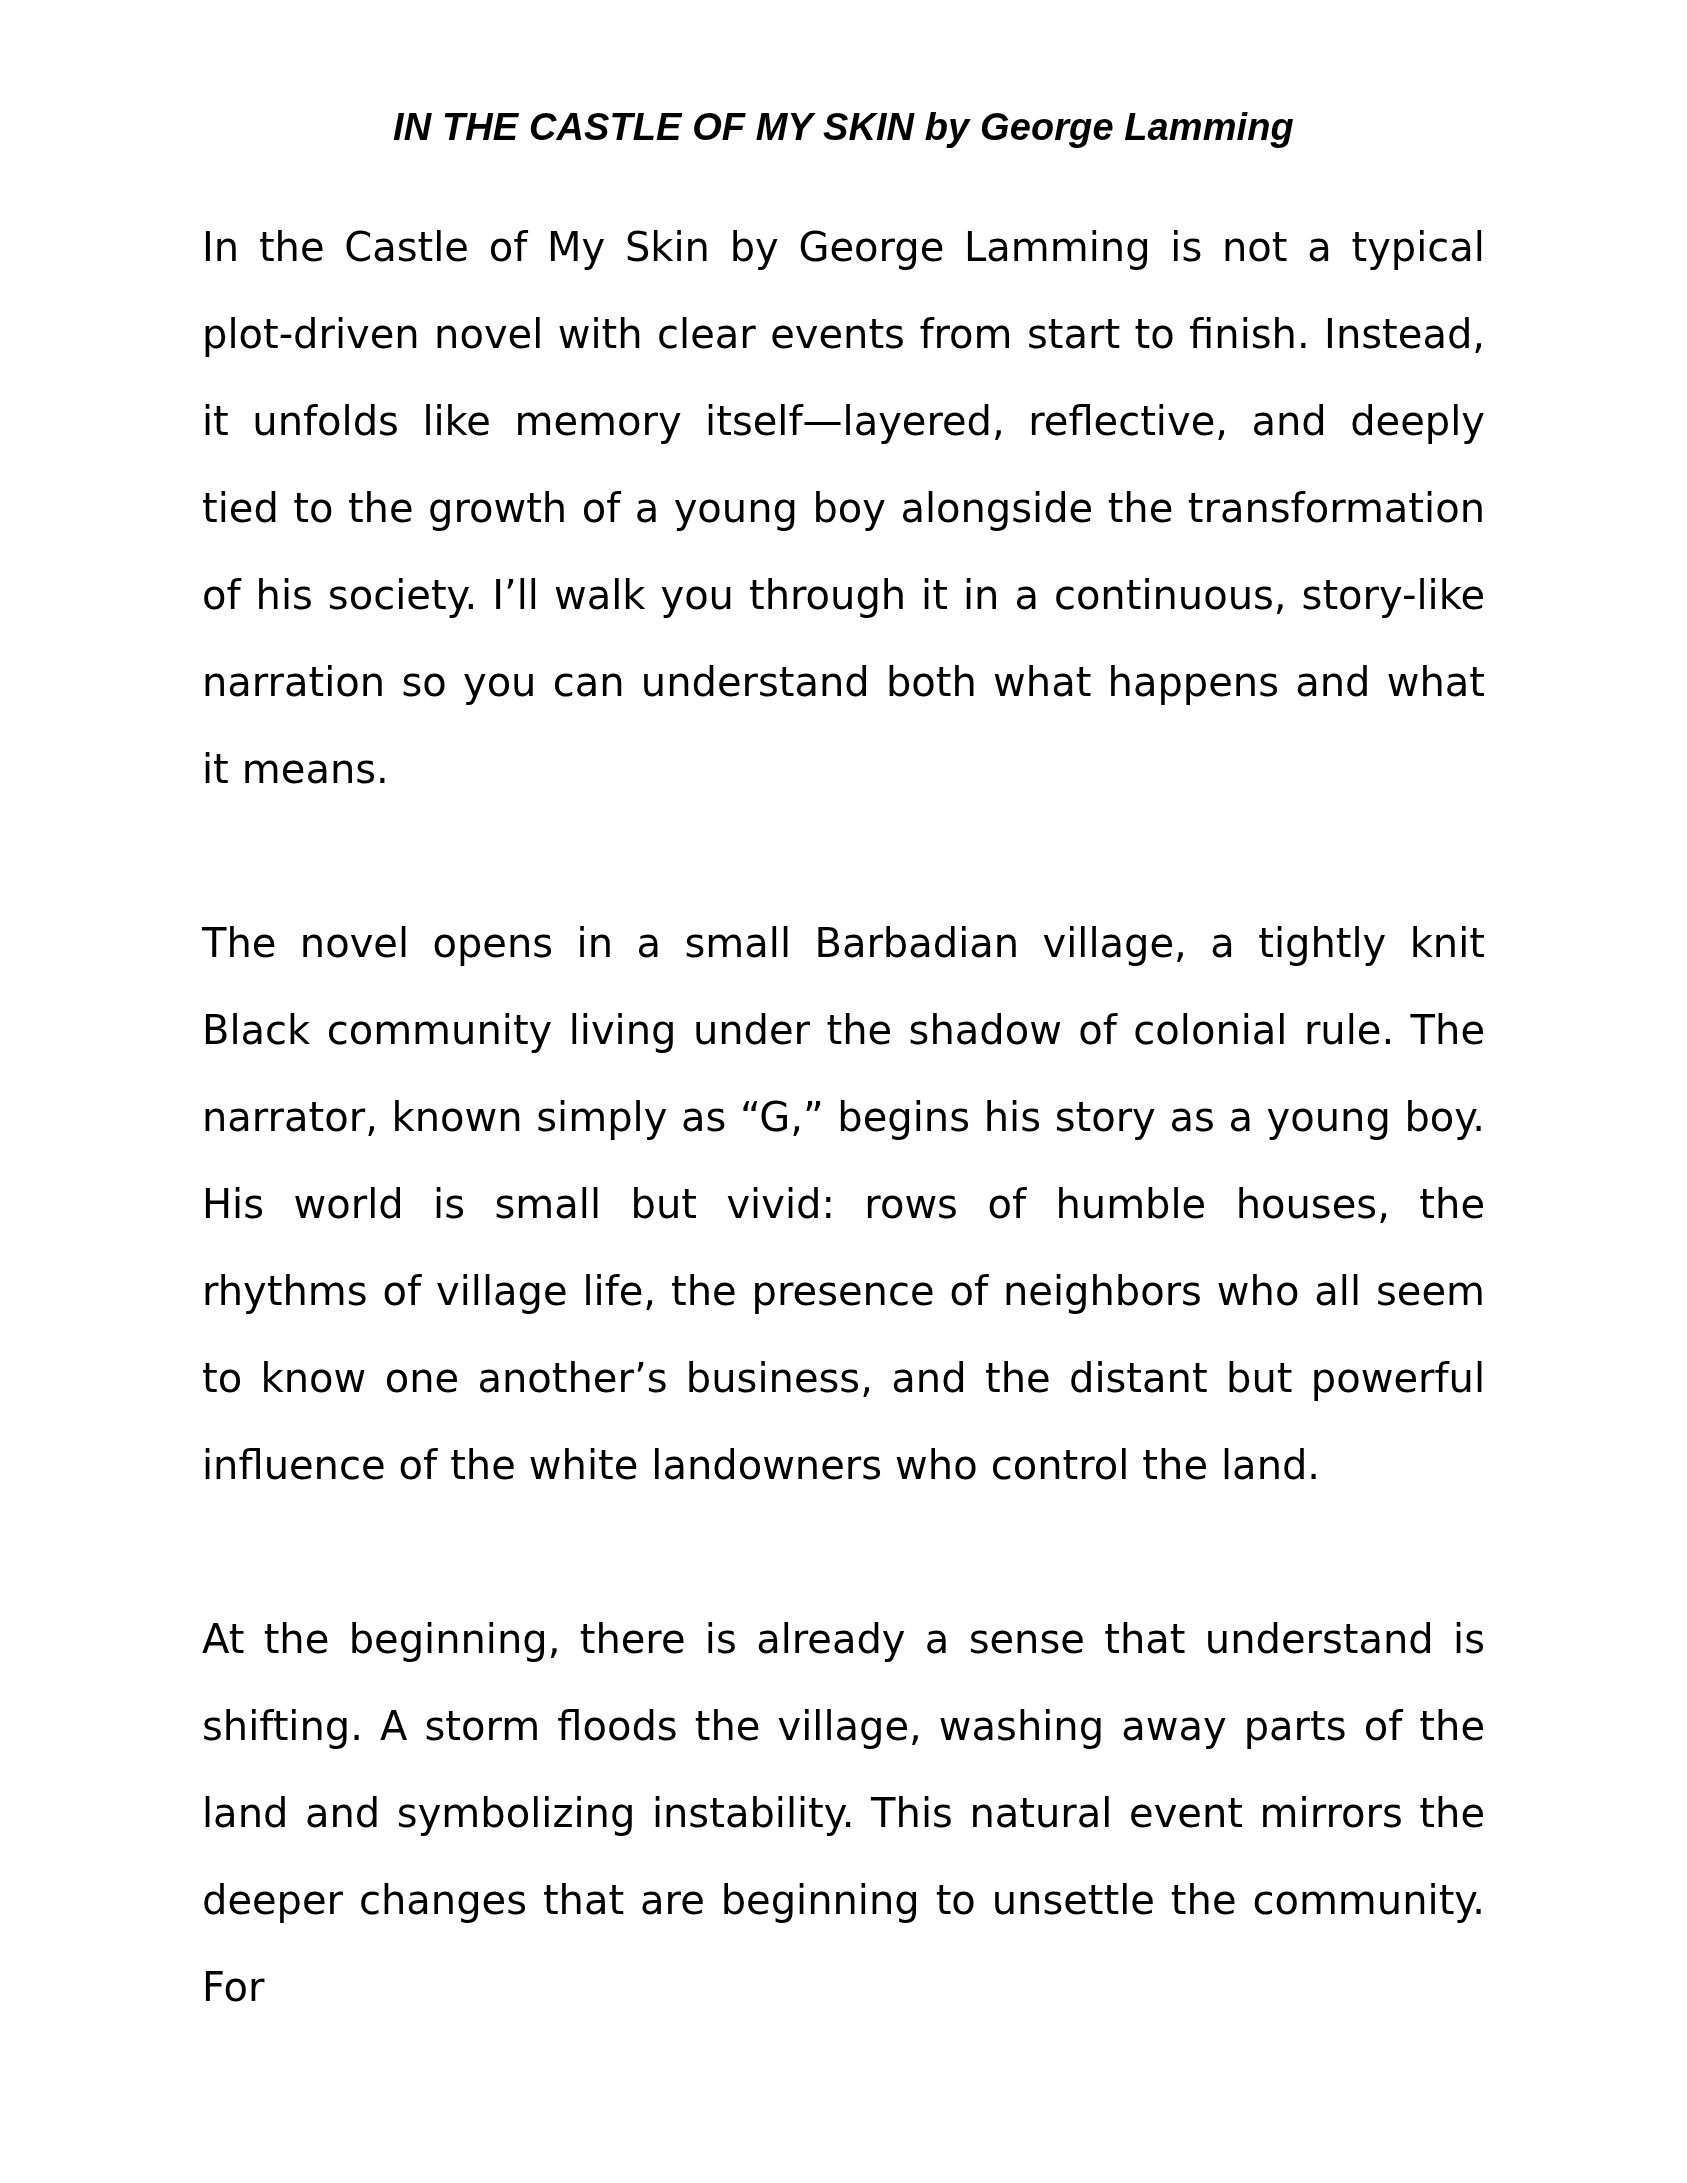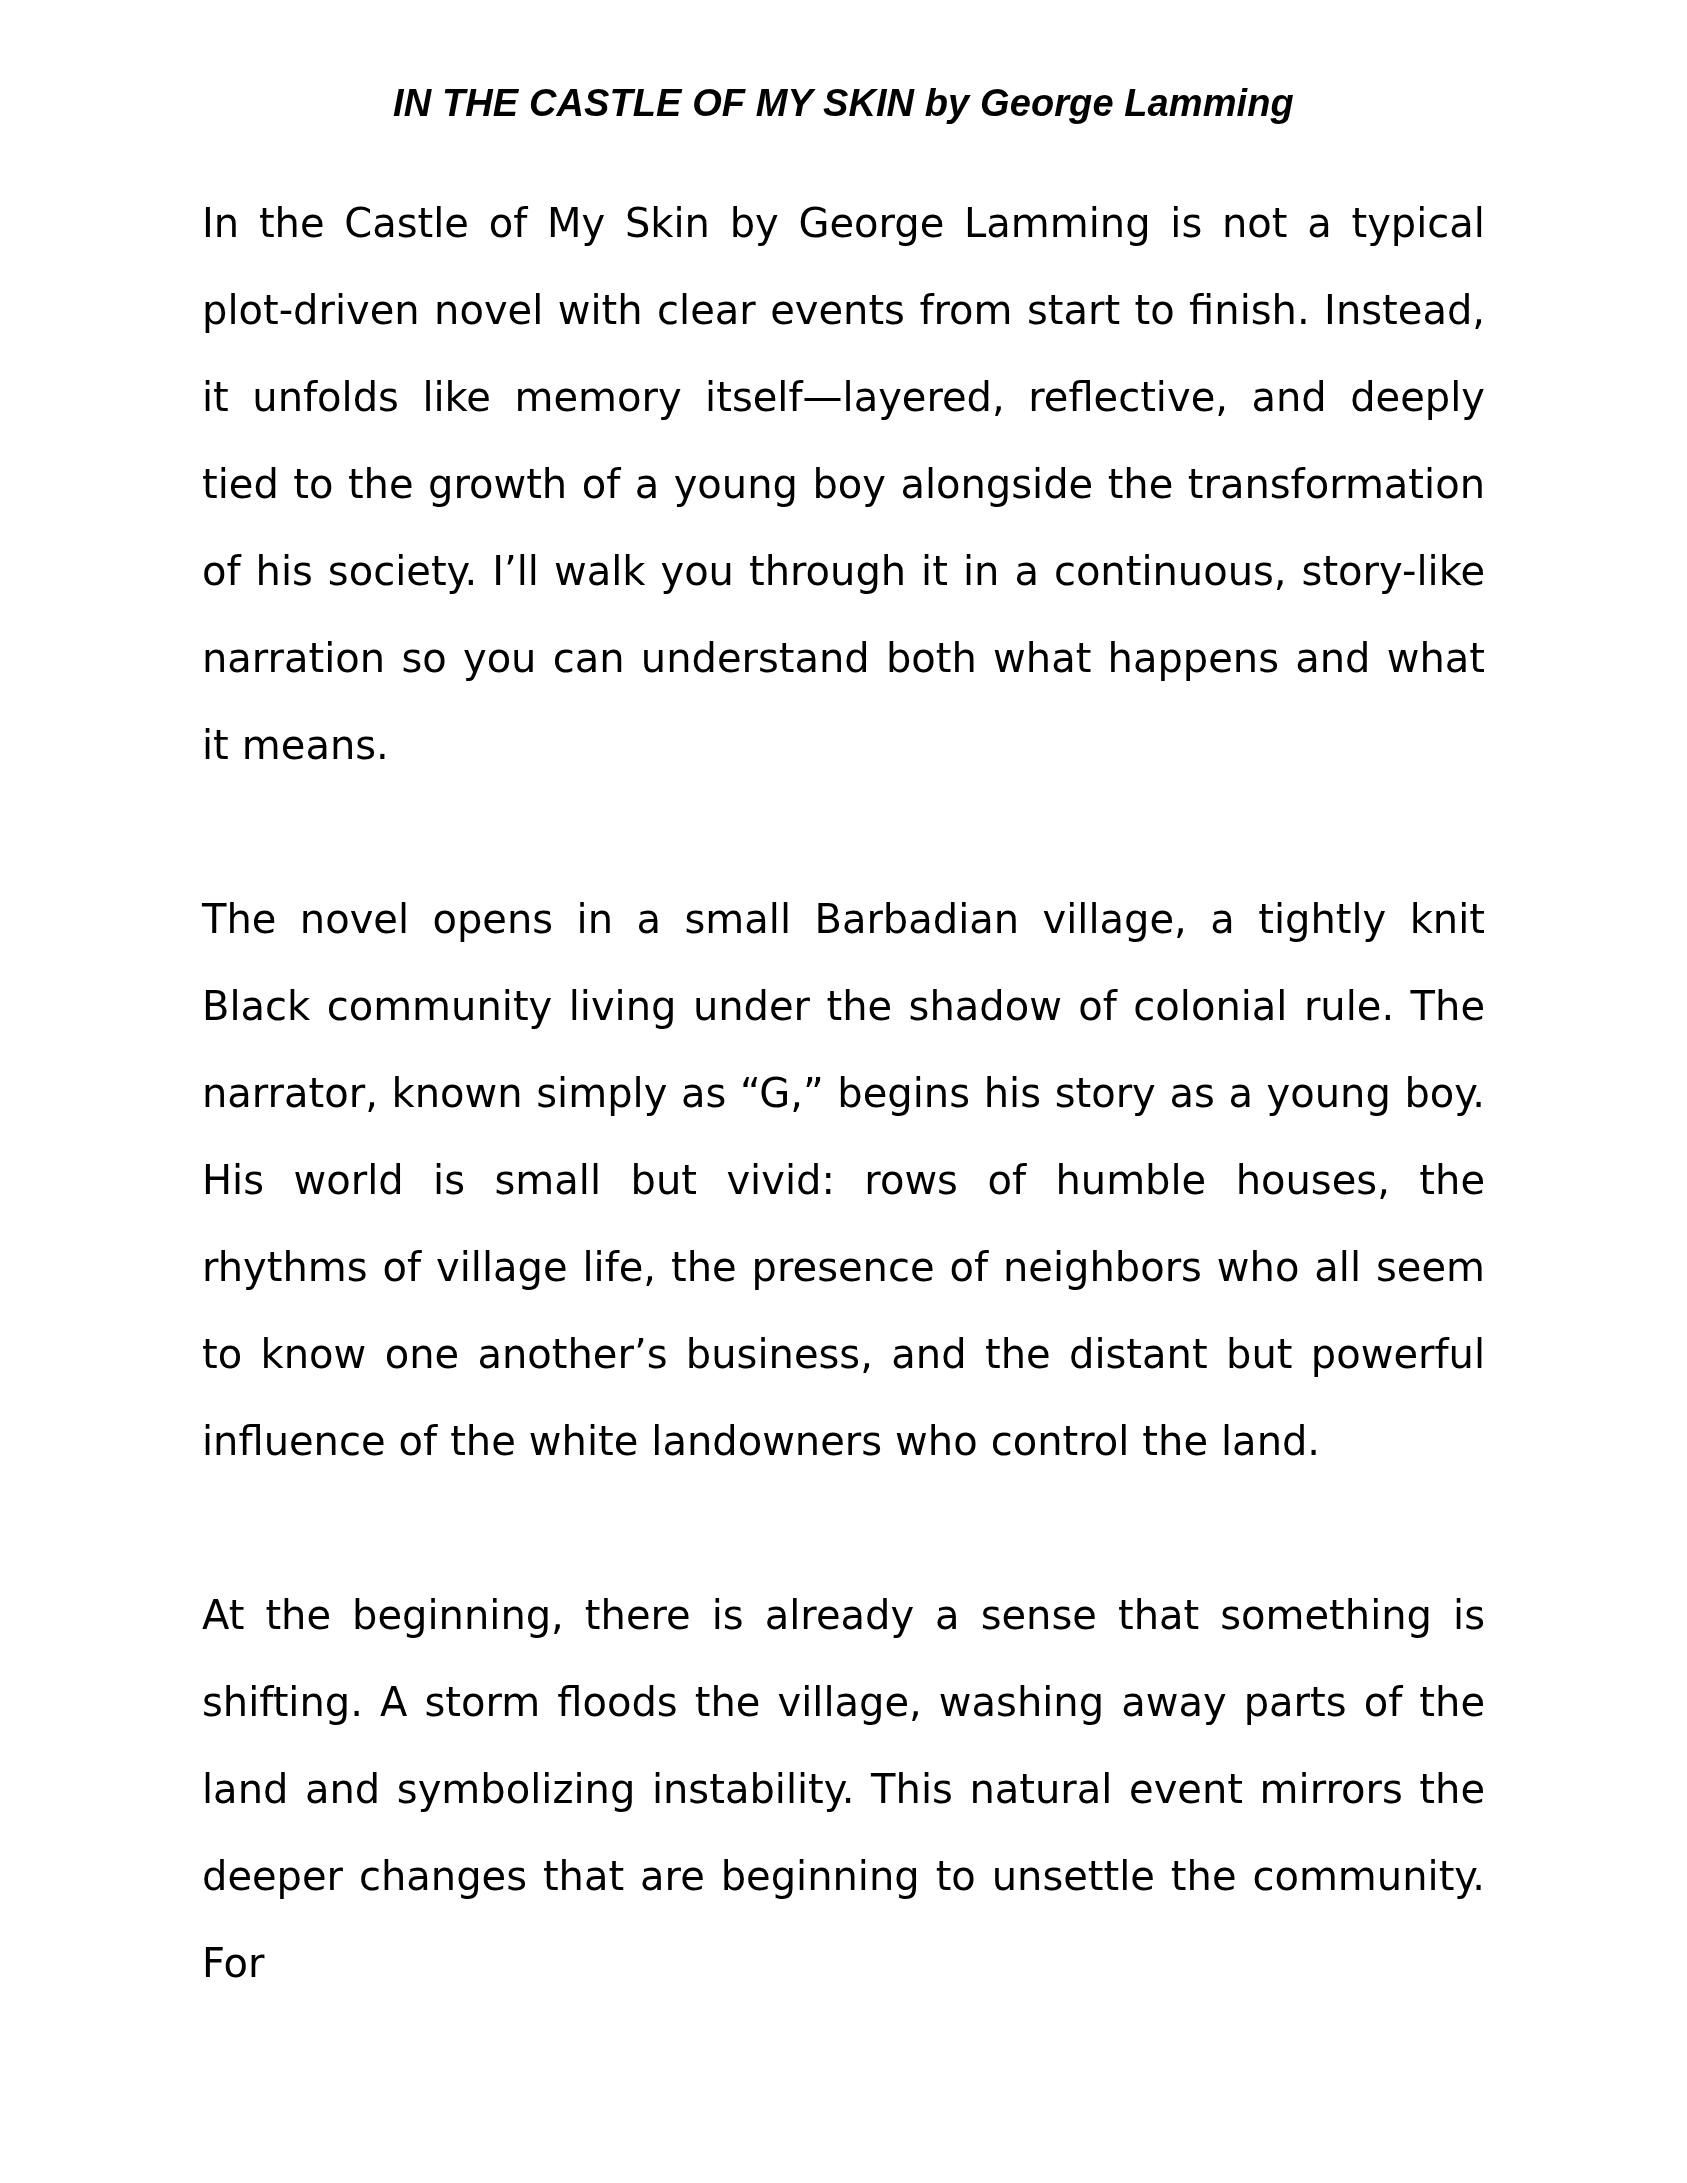--- a/index.html
+++ b/index.html
@@ -27,21 +27,21 @@
 
   .doc-title {
     font-family: "Liberation Sans", sans-serif;
     font-weight: bold;
     font-style: italic;
     font-size: 38px;
     line-height: 1.0;
     color: #000000;
     text-align: center;
     margin: 0;
-    padding-top: 84px;
+    padding-top: 108px;
     letter-spacing: 0.1px;
     white-space: nowrap;
   }
 
   .body-block {
     margin-top: 58px;
   }
 
   p.para {
     font-family: "DejaVu Sans", sans-serif;
@@ -66,18 +66,18 @@
 <body>
 
 <div class="page">
   <div class="content">
 
     <h1 class="doc-title">IN THE CASTLE OF MY SKIN by George Lamming</h1>
 
     <div class="body-block">
       <p class="para">In the Castle of My Skin by George Lamming is not a typical plot-driven novel with clear events from start to finish. Instead, it unfolds like memory itself—layered, reflective, and deeply tied to the growth of a young boy alongside the transformation of his society. I’ll walk you through it in a continuous, story-like narration so you can understand both what happens and what it means.</p>
       <p class="para">The novel opens in a small Barbadian village, a tightly knit Black community living under the shadow of colonial rule. The narrator, known simply as “G,” begins his story as a young boy. His world is small but vivid: rows of humble houses, the rhythms of village life, the presence of neighbors who all seem to know one another’s business, and the distant but powerful influence of the white landowners who control the land.</p>
-      <p class="para">At the beginning, there is already a sense that something is shifting. A storm floods the village, washing away parts of the land and symbolizing instability. This natural event mirrors the deeper changes that are beginning to unsettle the community. For</p>
+      <p class="para">At the beginning, there is already a sense that understand is shifting. A storm floods the village, washing away parts of the land and symbolizing instability. This natural event mirrors the deeper changes that are beginning to unsettle the community. For</p>
     </div>
 
   </div>
 </div>
 
 
 </body></html>

